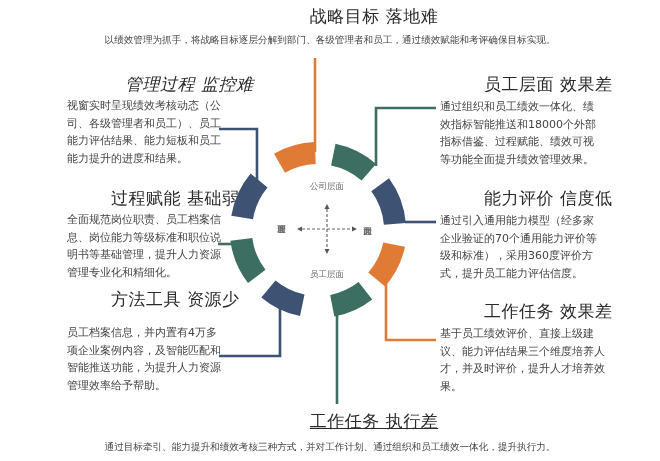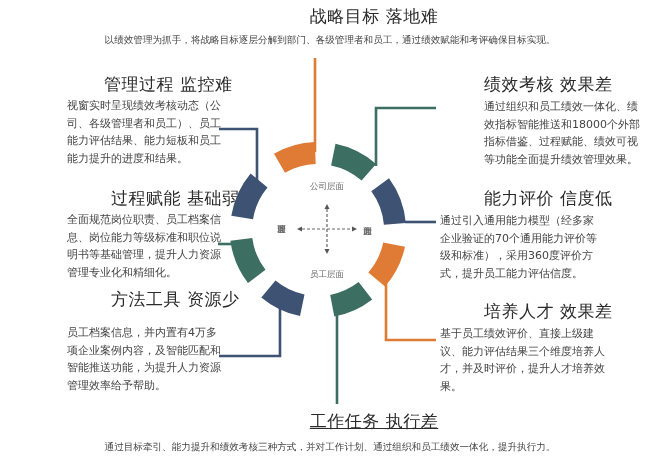--- a/index.html
+++ b/index.html
@@ -10,36 +10,36 @@
   .center-line { position:absolute; left:0; width:660px; text-align:center; }
   svg.diagram { position:absolute; left:0; top:0; }
   .ring-label { font-size:8.5px; fill:#666; }
 </style>
 </head>
 <body>
 
 <div class="title center-line" style="top:5px;">战略目标 落地难</div>
 <div class="desc center-line" style="top:32px; font-size:9.6px;font-family:Liberation Mono, monospace;">以绩效管理为抓手，将战略目标逐层分解到部门、各级管理者和员工，通过绩效赋能和考评确保目标实现。</div>
 
-<div class="title" style="left:60px; top:73px;">管理过程 监控难</div>
+<div class="title" style="left:81px; top:73px;font-style:italic;">管理过程 监控难</div>
 <div class="desc" style="left:67px; top:97px; width:158px;">视窗实时呈现绩效考核动态（公司、各级管理者和员工）、员工能力评估结果、能力短板和员工能力提升的进度和结果。</div>
 
 <div class="title" style="left:67px; top:187px;">过程赋能 基础弱</div>
 <div class="desc" style="left:67px; top:211px; width:158px;">全面规范岗位职责、员工档案信息、岗位能力等级标准和职位说明书等基础管理，提升人力资源管理专业化和精细化。</div>
 
 <div class="title" style="left:67px; top:288px;">方法工具 资源少</div>
 <div class="desc" style="left:67px; top:324px; width:158px;">员工档案信息，并内置有4万多项企业案例内容，及智能匹配和智能推送功能，为提升人力资源管理效率给予帮助。</div>
 
-<div class="title" style="left:440px; top:73px;">绩效考核 效果差</div>
-<div class="desc" style="left:440px; top:98px; width:162px;margin-left:44px;">通过组织和员工绩效一体化、绩效指标智能推送和18000个外部指标借鉴、过程赋能、绩效可视等功能全面提升绩效管理效果。</div>
+<div class="title" style="left:440px; top:73px;">员工层面 效果差</div>
+<div class="desc" style="left:440px; top:98px; width:162px;">通过组织和员工绩效一体化、绩效指标智能推送和18000个外部指标借鉴、过程赋能、绩效可视等功能全面提升绩效管理效果。</div>
 
 <div class="title" style="left:440px; top:187px;">能力评价 信度低</div>
 <div class="desc" style="left:440px; top:212px; width:162px;">通过引入通用能力模型（经多家企业验证的70个通用能力评价等级和标准），采用360度评价方式，提升员工能力评估信度。</div>
 
-<div class="title" style="left:440px; top:300px;">培养人才 效果差</div>
+<div class="title" style="left:440px; top:300px;">工作任务 效果差</div>
 <div class="desc" style="left:440px; top:325px; width:165px;">基于员工绩效评价、直接上级建议、能力评估结果三个维度培养人才，并及时评价，提升人才培养效果。</div>
 
 <div class="title center-line" style="top:410px;text-decoration:underline;">工作任务 执行差</div>
 <div class="desc center-line" style="top:438px; font-size:9.6px;">通过目标牵引、能力提升和绩效考核三种方式，并对工作计划、通过组织和员工绩效一体化，提升执行力。</div>
 
 <svg class="diagram" width="660" height="461" viewBox="0 0 660 461">
 
   <g>
 
     <path fill="#e07b35" d="M 314.9 142.1 A 88 88 0 0 0 274.0 153.8 L 285.0 172.8 A 66 66 0 0 1 315.7 164.1 Z"></path>

